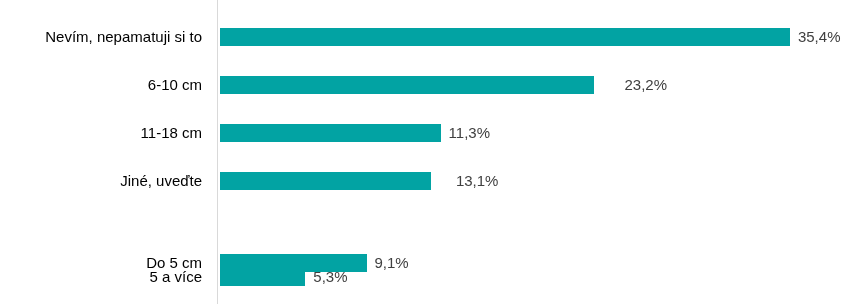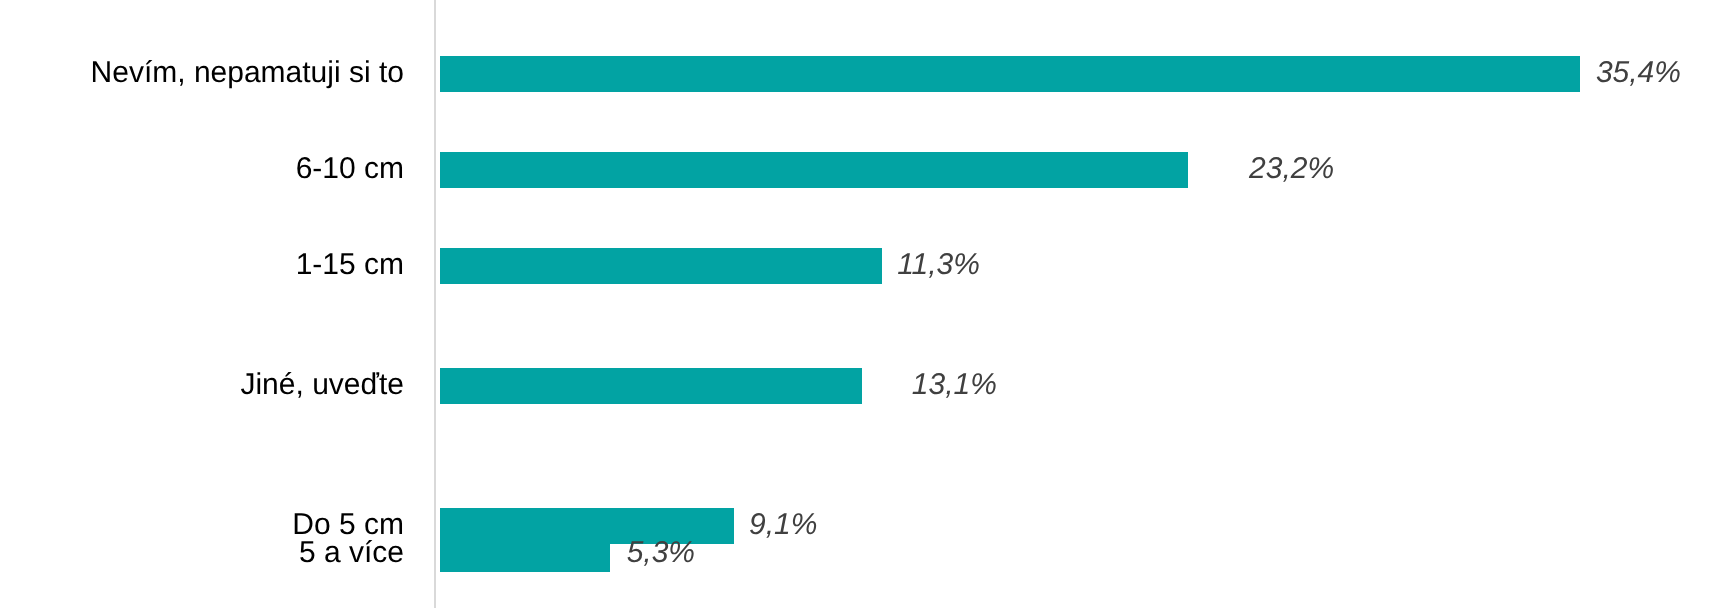--- a/index.html
+++ b/index.html
@@ -60,21 +60,20 @@
     white-space: nowrap;
   }
 
   .bar-wrap {
     position: absolute;
     left: 220px;
     top: 0;
     height: 18px;
     display: flex;
     align-items: center;
-    font-style: italic;
   }
 
   .bar {
     height: 18px;
     background: #02a3a3;
   }
 
   .value-label {
     font-size: 15px;
     line-height: 18px;
@@ -99,27 +98,27 @@
         </div>
       </div>
       <div class="bar-row" style="top: 76px;">
         <div class="cat-label">6-10 cm</div>
         <div class="bar-wrap" style="left: 220px; gap: 23px;">
           <div class="bar" style="width: 373.52px; background: rgb(2, 163, 163);"></div>
           <div class="value-label">23,2%</div>
         </div>
       </div>
       <div class="bar-row" style="top: 124px;">
-        <div class="cat-label">1-15 cm</div>
+        <div class="cat-label">11-18 cm</div>
         <div class="bar-wrap" style="left: 220px;">
           <div class="bar" style="width: 220.57px; background: rgb(2, 163, 163);"></div>
           <div class="value-label">11,3%</div>
         </div>
       </div>
-      <div class="bar-row" style="top: 184px;">
+      <div class="bar-row" style="top: 172px;">
         <div class="cat-label">Jiné, uveďte</div>
         <div class="bar-wrap" style="left: 220px; gap: 17px;">
           <div class="bar" style="width: 210.91px; background: rgb(2, 163, 163);"></div>
           <div class="value-label">13,1%</div>
         </div>
       </div>
       <div class="bar-row" style="top: 220px; margin-top: 34px;">
         <div class="cat-label">Do 5 cm</div>
         <div class="bar-wrap" style="left: 220px;">
           <div class="bar" style="width: 146.51px; background: rgb(2, 163, 163);"></div>

